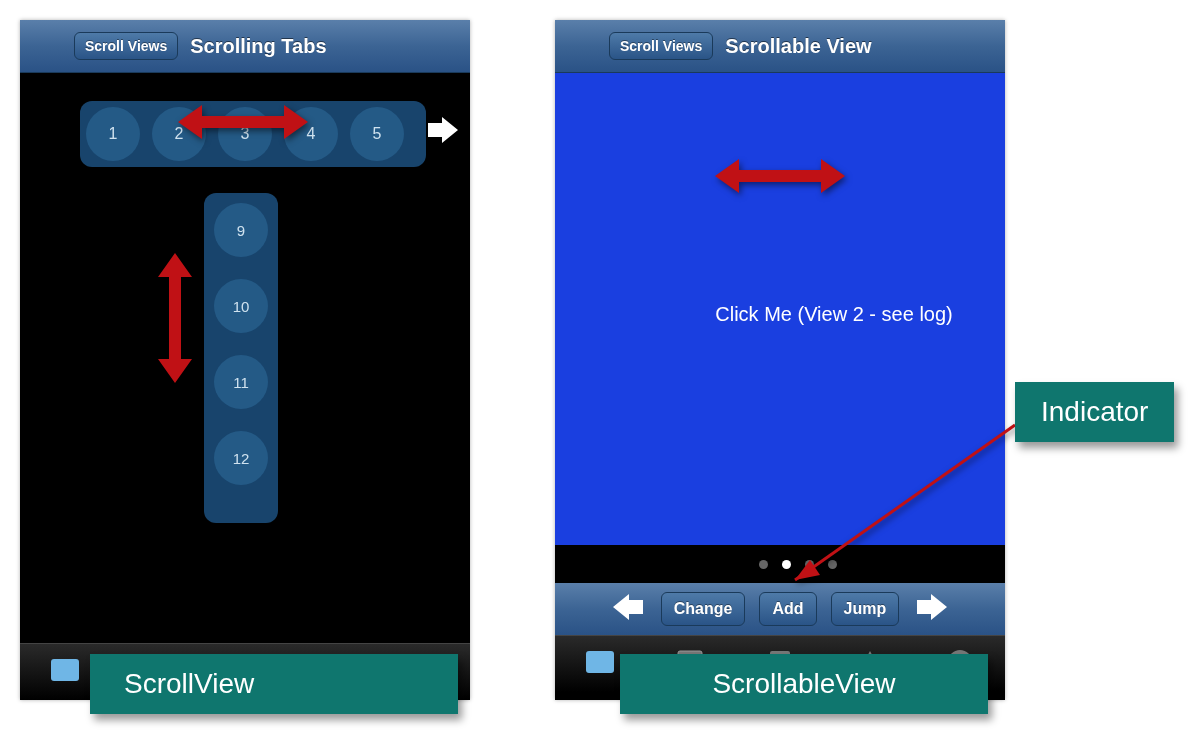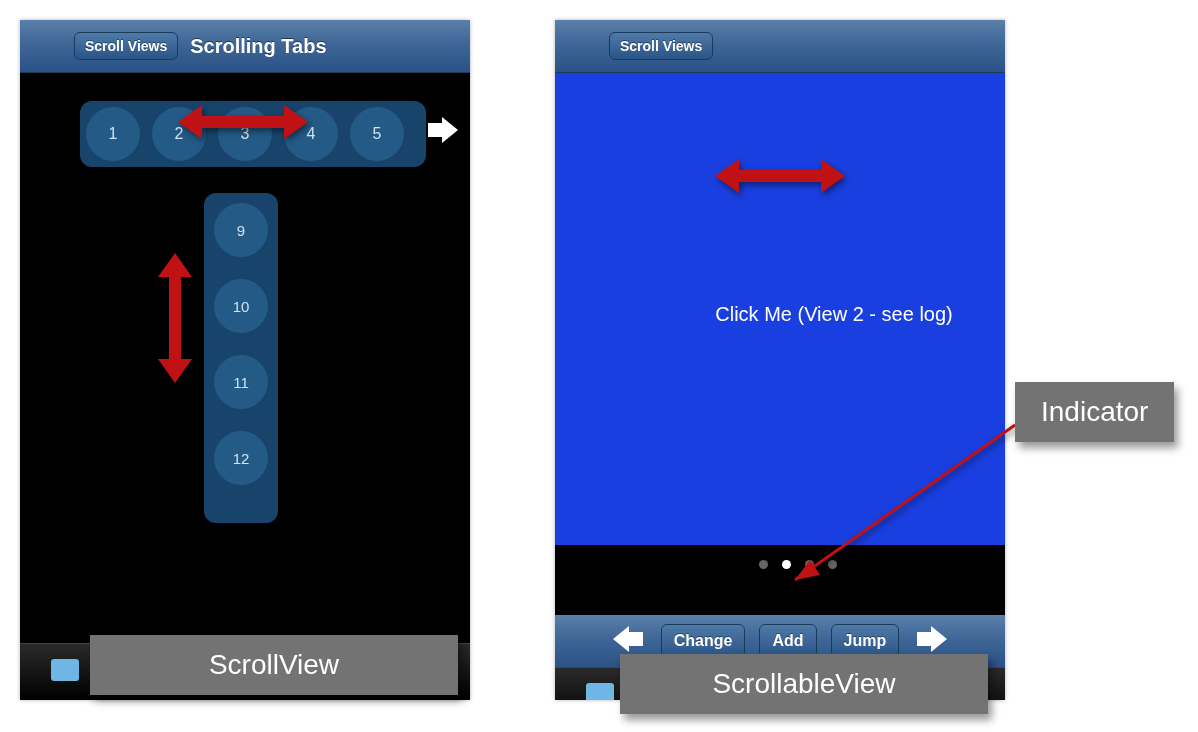--- a/index.html
+++ b/index.html
@@ -137,21 +137,20 @@
   }
   .pdot.active { background: #fff; }
 
   .toolbar {
     height: 52px;
     background: linear-gradient(#5a7faa, #3c6494 50%, #2a5286);
     display: flex;
     align-items: center;
     justify-content: center;
     gap: 14px;
-    margin-top: 32px;
   }
   .tb-btn {
     background: linear-gradient(#4e7aa8,#2a5487);
     color: #fff;
     border: 1px solid #1a3a5a;
     border-radius: 6px;
     padding: 7px 12px;
     font-size: 16px;
     font-weight: bold;
     text-shadow: 0 -1px 0 rgba(0,0,0,.4);
@@ -166,28 +165,28 @@
     display: flex;
     align-items: center;
     justify-content: space-around;
   }
   .tab-icon {
     width: 36px; height: 30px;
   }
 
   .label-box {
     position: absolute;
-    background: #737373;
+    background: #0f766e;
     color: #fff;
     font-size: 28px;
     padding: 14px 34px;
     box-shadow: 4px 6px 8px rgba(0,0,0,.4);
     font-family: "Trebuchet MS", "Helvetica Neue", Arial, sans-serif;
   }
-  #labelSV  { left: 90px;  top: 635px; width: 300px; text-align: center; }
+  #labelSV  { left: 90px;  top: 654px; width: 300px; }
   #labelSAV { left: 620px; top: 654px; width: 300px; text-align: center; }
   #labelInd { left: 1015px; top: 382px; padding: 14px 26px; }
 
 </style>
 </head>
 <body>
 
 <div class="phone" id="phone1">
   <div class="navbar">
     <div class="back-btn">Scroll Views</div>
@@ -244,20 +243,21 @@
         </svg></span>
     <span><svg class="tab-icon">
           <circle cx="18" cy="15" r="12" fill="#777"></circle>
         </svg></span>
   </div>
 </div>
 
 <div class="phone" id="phone2">
   <div class="navbar">
     <div class="back-btn">Scroll Views</div>
+    <div class="nav-title">Scrollable View</div>
   </div>
 
   <div class="content">
     <span class="red-h-arrow" style="left:160px;top:86px;">
       <svg width="130" height="34">
         <polygon points="0,17 24,0 24,11 106,11 106,0 130,17 106,34 106,23 24,23 24,34" fill="#c01115"></polygon>
       </svg>
     </span>
     <div class="click-text">Click Me (View 2 - see log)</div>
 

